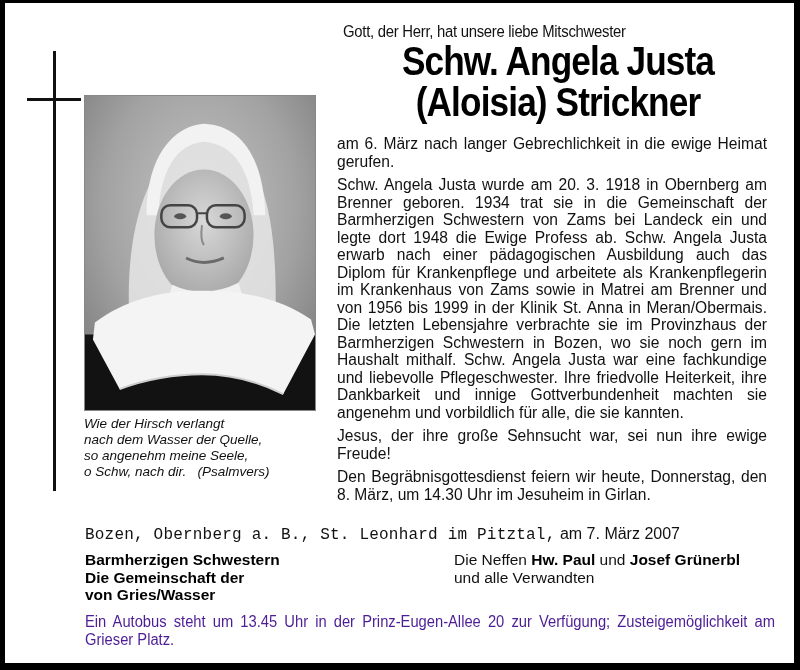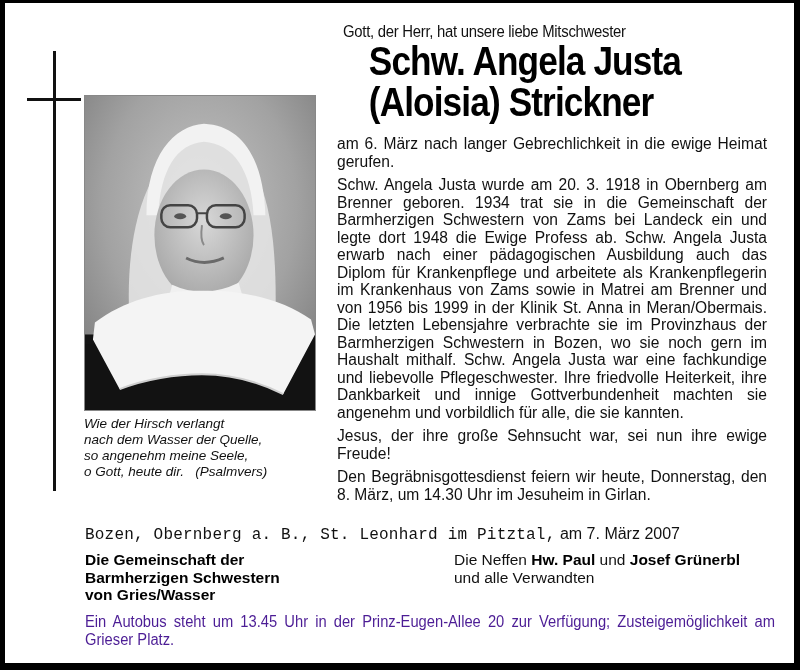--- a/index.html
+++ b/index.html
@@ -48,21 +48,21 @@
       line-height: 20px;
       letter-spacing: -0.3px;
       transform: scaleX(0.93);
       transform-origin: left top;
       white-space: nowrap;
     }
     .name {
       position: absolute;
       left: 338px; top: 38px;
       width: 430px;
-      text-align: left;
+      text-align: center;
       font-weight: bold;
       font-size: 40px;
       line-height: 41px;
       letter-spacing: -1px;
       color: #000;
     }
     .name div { transform: scaleX(0.88); transform-origin: center top; white-space: nowrap; }
 
     
     .body {
@@ -162,21 +162,21 @@
 
       <path d="M10 228 C40 205 80 195 118 196 C160 195 200 205 228 225 L232 240 L200 300 C170 285 140 280 118 280 C92 280 60 285 35 295 L8 245 Z" fill="#f4f4f4"></path>
       <path d="M35 295 C60 285 92 280 118 280 C140 280 170 285 200 300" fill="none" stroke="#cfcfcf" stroke-width="2"></path>
     </svg>
   </div>
 
   <div class="caption">
     <div>Wie der Hirsch verlangt</div>
     <div>nach dem Wasser der Quelle,</div>
     <div>so angenehm meine Seele,</div>
-    <div>o Gott, heute dir.   (Psalmvers)</div>
+    <div>o Schw, nach dir.   (Psalmvers)</div>
   </div>
 
   <div class="intro">Gott, der Herr, hat unsere liebe Mitschwester</div>
 
   <div class="name">
     <div>Schw. Angela Justa</div>
     <div>(Aloisia) Strickner</div>
   </div>
 
   <div class="body">
@@ -184,22 +184,22 @@
     <p>Schw. Angela Justa wurde am 20. 3. 1918 in Obernberg am Brenner geboren. 1934 trat sie in die Gemeinschaft der Barmherzigen Schwestern von Zams bei Landeck ein und legte dort 1948 die Ewige Profess ab. Schw. Angela Justa erwarb nach einer pädagogischen Ausbildung auch das Diplom für Krankenpflege und arbeitete als Kran­kenpflegerin im Krankenhaus von Zams sowie in Matrei am Brenner und von 1956 bis 1999 in der Klinik St. Anna in Meran/Obermais. Die letzten Lebensjahre verbrachte sie im Provinzhaus der Barmherzigen Schwestern in Bozen, wo sie noch gern im Haushalt mithalf. Schw. Angela Justa war eine fachkundige und liebevolle Pflege­schwester. Ihre friedvolle Heiterkeit, ihre Dankbarkeit und innige Gottverbundenheit machten sie angenehm und vorbildlich für alle, die sie kannten.</p>
     <p>Jesus, der ihre große Sehnsucht war, sei nun ihre ewige Freude!</p>
     <p>Den Begräbnisgottesdienst feiern wir heute, Donnerstag, den 8. März, um 14.30 Uhr im Jesuheim in Girlan.</p>
   </div>
 
   <div class="location">
     <span class="spaced">Bozen, Obernberg a. B., St. Leonhard im Pitztal,</span><span> am 7. März 2007</span>
   </div>
 
   <div class="sig-left">
+    <div>Barmherzigen Schwestern</div>
     <div>Die Gemeinschaft der</div>
-    <div>Barmherzigen Schwestern</div>
     <div>von Gries/Wasser</div>
   </div>
 
   <div class="sig-right">
     <div><span>Die Neffen </span><b>Hw. Paul</b><span> und </span><b>Josef Grünerbl</b></div>
     <div>und alle Verwandten</div>
   </div>
 
   <div class="footer">
     <div class="inner">Ein Autobus steht um 13.45 Uhr in der Prinz-Eugen-Allee 20 zur Verfügung; Zusteige­möglichkeit am Grieser Platz.</div>

